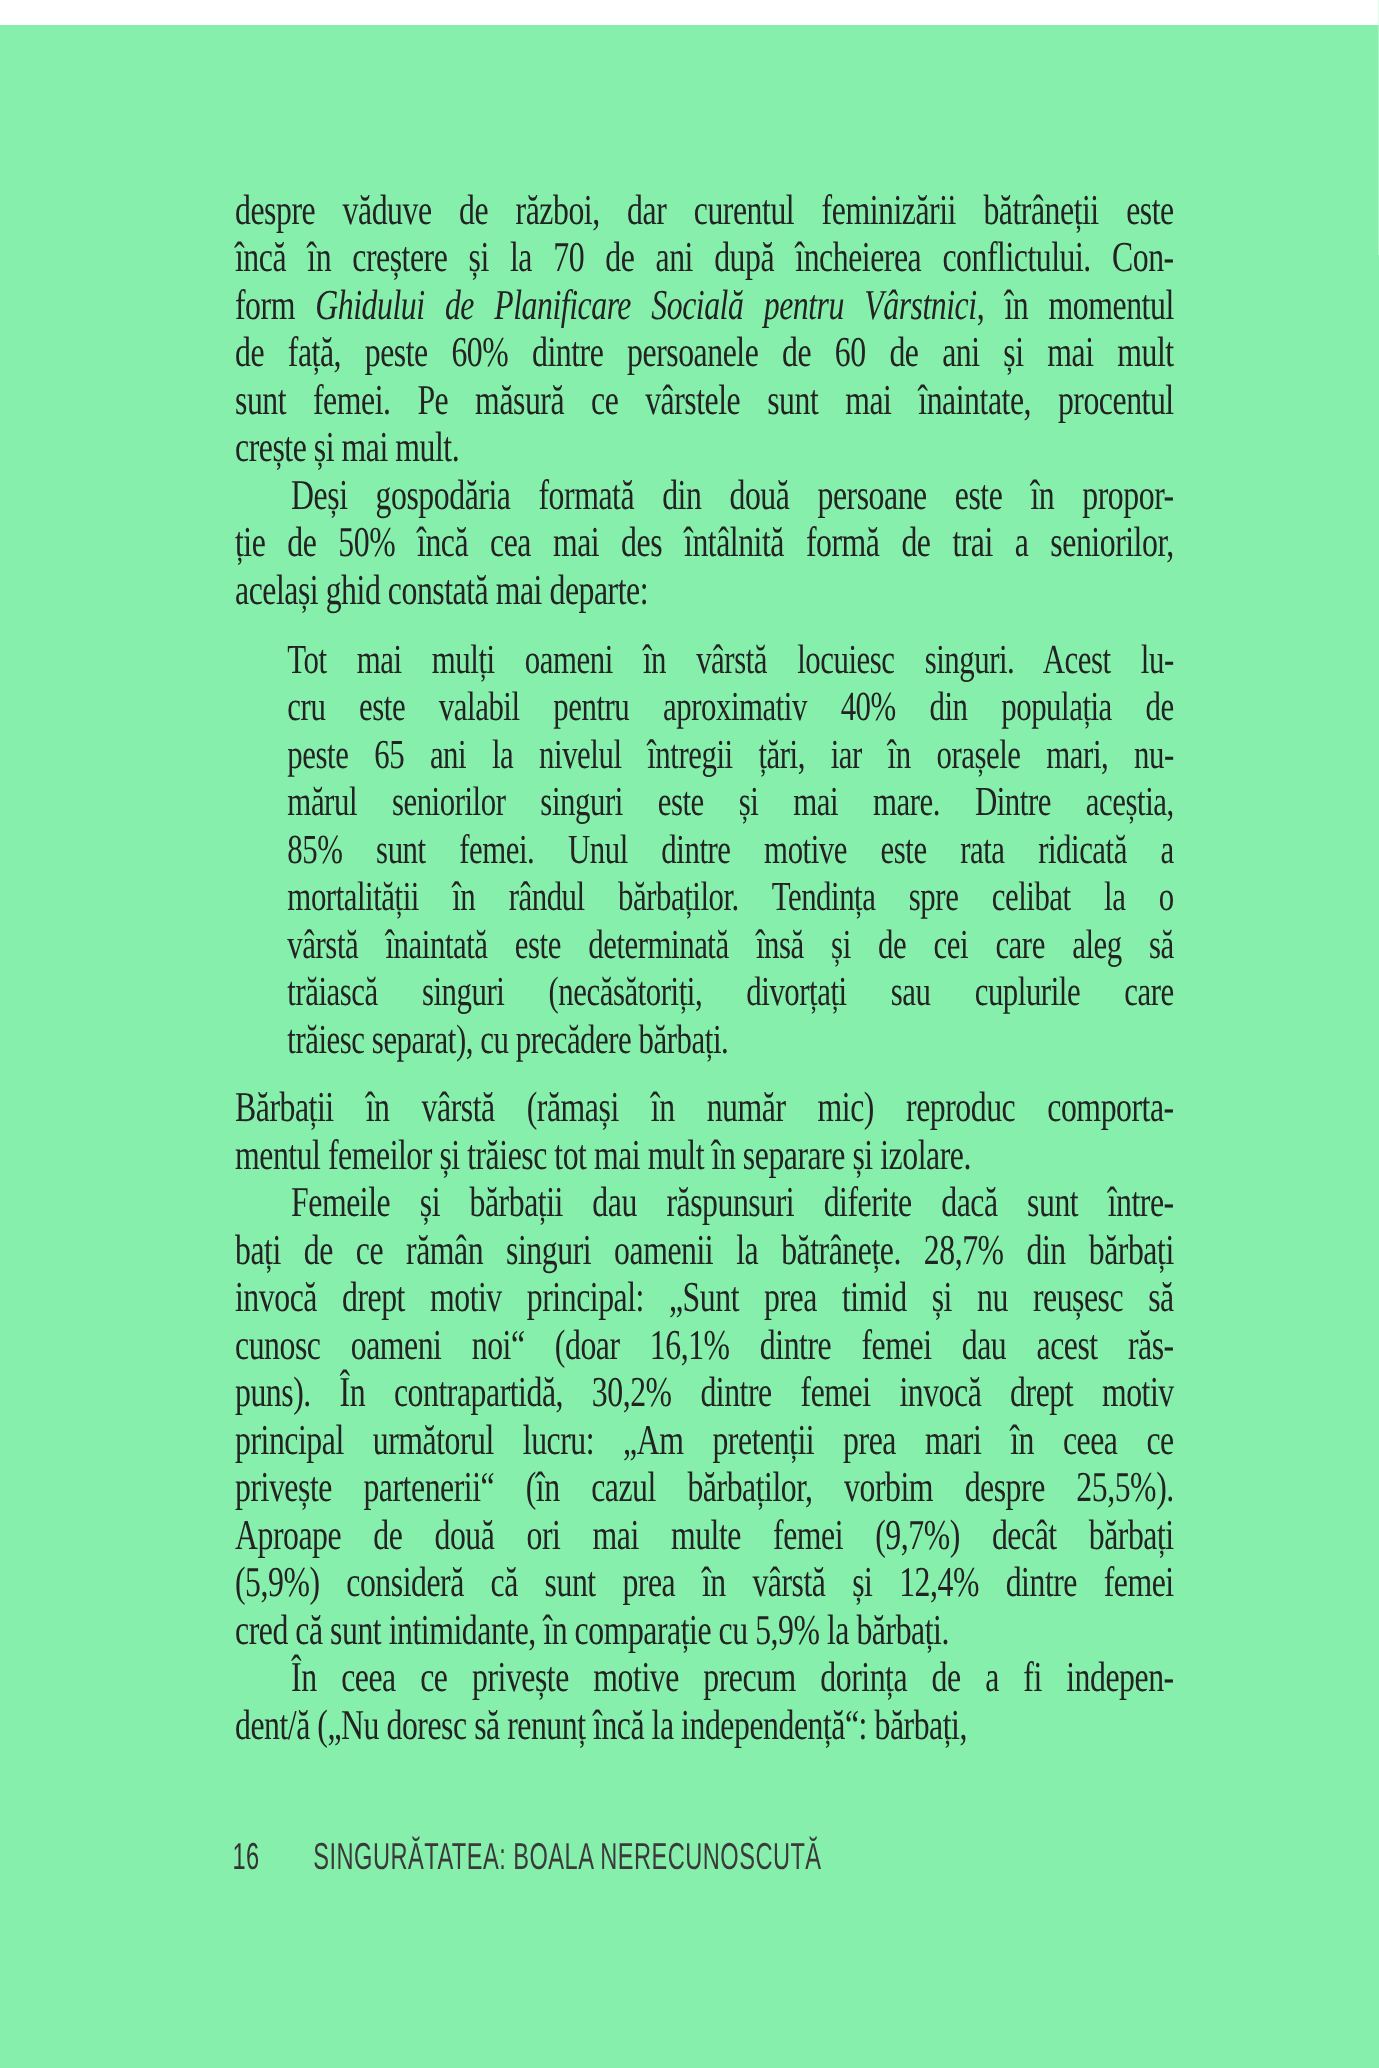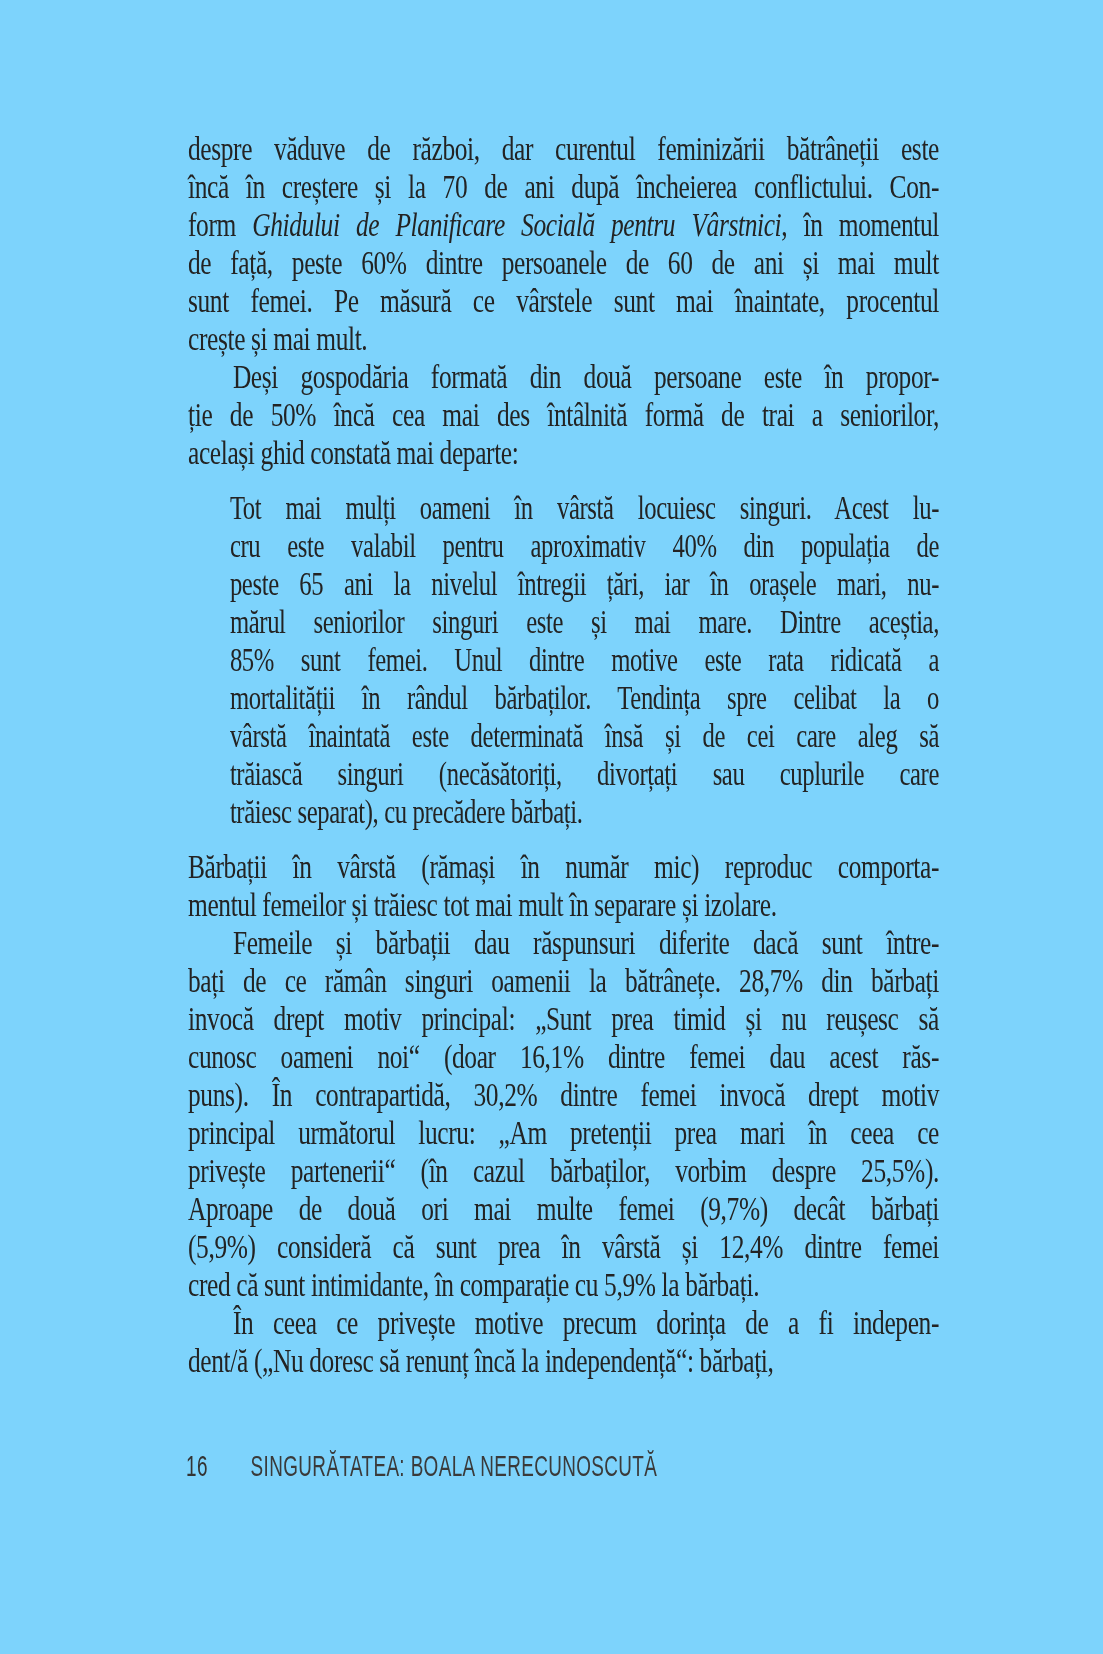--- a/index.html
+++ b/index.html
@@ -5,21 +5,22 @@
   html, body { margin: 0; padding: 0; }
   body {
     width: 1103px; height: 1654px;
     background: #ffffff;
     position: relative;
     font-family: "Liberation Serif", serif;
     overflow: hidden;
   }
   .page {
     position: absolute; inset: 0;
-    background: #7dd3fc;
+    background: #86efac;
+    margin-top: 20px;
   }
   .text-column {
     position: absolute;
     left: 188px; top: 130px;
     width: 1004px;
     transform: scaleX(0.748);
     transform-origin: 0 0;
     color: #232323;
     font-size: 34px;
     line-height: 38px;

